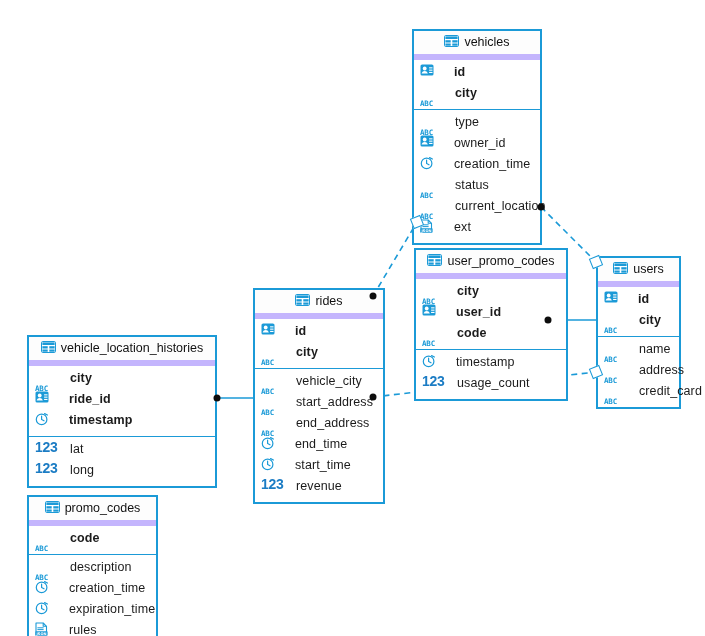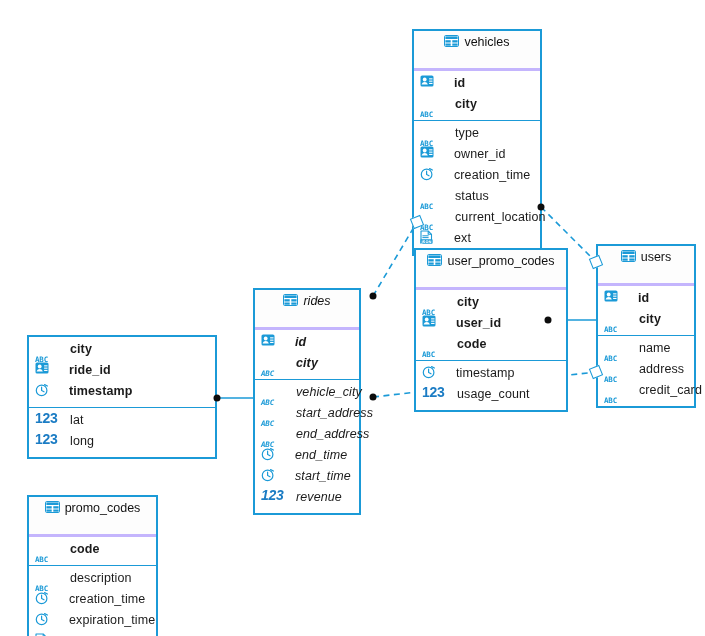--- a/index.html
+++ b/index.html
@@ -36,24 +36,24 @@
   .entity {
     position: absolute;
     box-sizing: border-box;
     border: 2px solid #1b9ad7;
     background: #ffffff;
     font-size: 12.5px;
     color: #1b1b1b;
   }
   .entity-header {
     box-sizing: border-box;
-    border-bottom: 3px solid #c4b5fd;
+    border-bottom: 6px solid #c4b5fd;
     background: #fdfdfd;
     text-align: center;
-    padding: 4px 8px 19px 8px;
+    padding: 4px 8px 5px 8px;
     white-space: nowrap;
     display: flex;
     align-items: center;
     justify-content: center;
     gap: 6px;
     font-size: 12.5px;
     color: #111111;
   }
   .section {
     box-sizing: border-box;
@@ -272,21 +272,21 @@
             </svg>
           </span>
           <span class="field-name">timestamp</span>
         </div>
         <div class="field">
           <span class="ico ico-123">123</span>
           <span class="field-name">usage_count</span>
         </div>
       </div>
     </div>
-    <div class="entity" style="left: 596px; top: 244px; width: 100px;">
+    <div class="entity" style="left: 596px; top: 256px; width: 85px;">
       <div class="entity-header">
         <span class="ico">
           <svg width="15" height="12" viewBox="0 0 15 12">
             <rect x="0.5" y="0.5" width="14" height="11" rx="1.2" fill="#ffffff" stroke="#1b9ad7" stroke-width="1"></rect>
             <rect x="1.4" y="1.4" width="12.2" height="2.6" fill="#1b9ad7"></rect>
             <rect x="1.4" y="5.2" width="5.3" height="2.3" fill="#1b9ad7"></rect>
             <rect x="8.3" y="5.2" width="5.3" height="2.3" fill="#1b9ad7"></rect>
             <rect x="1.4" y="8.5" width="5.3" height="2.2" fill="#1b9ad7"></rect>
             <rect x="8.3" y="8.5" width="5.3" height="2.2" fill="#1b9ad7"></rect>
           </svg>
@@ -320,21 +320,21 @@
         <div class="field">
           <span class="ico ico-abc">ABC</span>
           <span class="field-name">address</span>
         </div>
         <div class="field">
           <span class="ico ico-abc">ABC</span>
           <span class="field-name">credit_card</span>
         </div>
       </div>
     </div>
-    <div class="entity" style="left: 253px; top: 288px; width: 108px; font-style: italic;">
+    <div class="entity" style="left: 253px; top: 288px; width: 132px;">
       <div class="entity-header">
         <span class="ico">
           <svg width="15" height="12" viewBox="0 0 15 12">
             <rect x="0.5" y="0.5" width="14" height="11" rx="1.2" fill="#ffffff" stroke="#1b9ad7" stroke-width="1"></rect>
             <rect x="1.4" y="1.4" width="12.2" height="2.6" fill="#1b9ad7"></rect>
             <rect x="1.4" y="5.2" width="5.3" height="2.3" fill="#1b9ad7"></rect>
             <rect x="8.3" y="5.2" width="5.3" height="2.3" fill="#1b9ad7"></rect>
             <rect x="1.4" y="8.5" width="5.3" height="2.2" fill="#1b9ad7"></rect>
             <rect x="8.3" y="8.5" width="5.3" height="2.2" fill="#1b9ad7"></rect>
           </svg>
@@ -393,20 +393,33 @@
           </span>
           <span class="field-name">start_time</span>
         </div>
         <div class="field">
           <span class="ico ico-123">123</span>
           <span class="field-name">revenue</span>
         </div>
       </div>
     </div>
     <div class="entity" style="left: 27px; top: 335px; width: 190px;">
+      <div class="entity-header">
+        <span class="ico">
+          <svg width="15" height="12" viewBox="0 0 15 12">
+            <rect x="0.5" y="0.5" width="14" height="11" rx="1.2" fill="#ffffff" stroke="#1b9ad7" stroke-width="1"></rect>
+            <rect x="1.4" y="1.4" width="12.2" height="2.6" fill="#1b9ad7"></rect>
+            <rect x="1.4" y="5.2" width="5.3" height="2.3" fill="#1b9ad7"></rect>
+            <rect x="8.3" y="5.2" width="5.3" height="2.3" fill="#1b9ad7"></rect>
+            <rect x="1.4" y="8.5" width="5.3" height="2.2" fill="#1b9ad7"></rect>
+            <rect x="8.3" y="8.5" width="5.3" height="2.2" fill="#1b9ad7"></rect>
+          </svg>
+        </span>
+        <span>vehicle_location_histories</span>
+      </div>
       <div class="section pk">
         <div class="field">
           <span class="ico ico-abc">ABC</span>
           <span class="field-name">city</span>
         </div>
         <div class="field">
           <span class="ico">
             <svg width="14" height="12" viewBox="0 0 14 12">
               <rect x="0.5" y="0.5" width="13" height="11" rx="1.6" fill="#1b9ad7"></rect>
               <circle cx="4.7" cy="4.5" r="1.9" fill="#ffffff"></circle>

